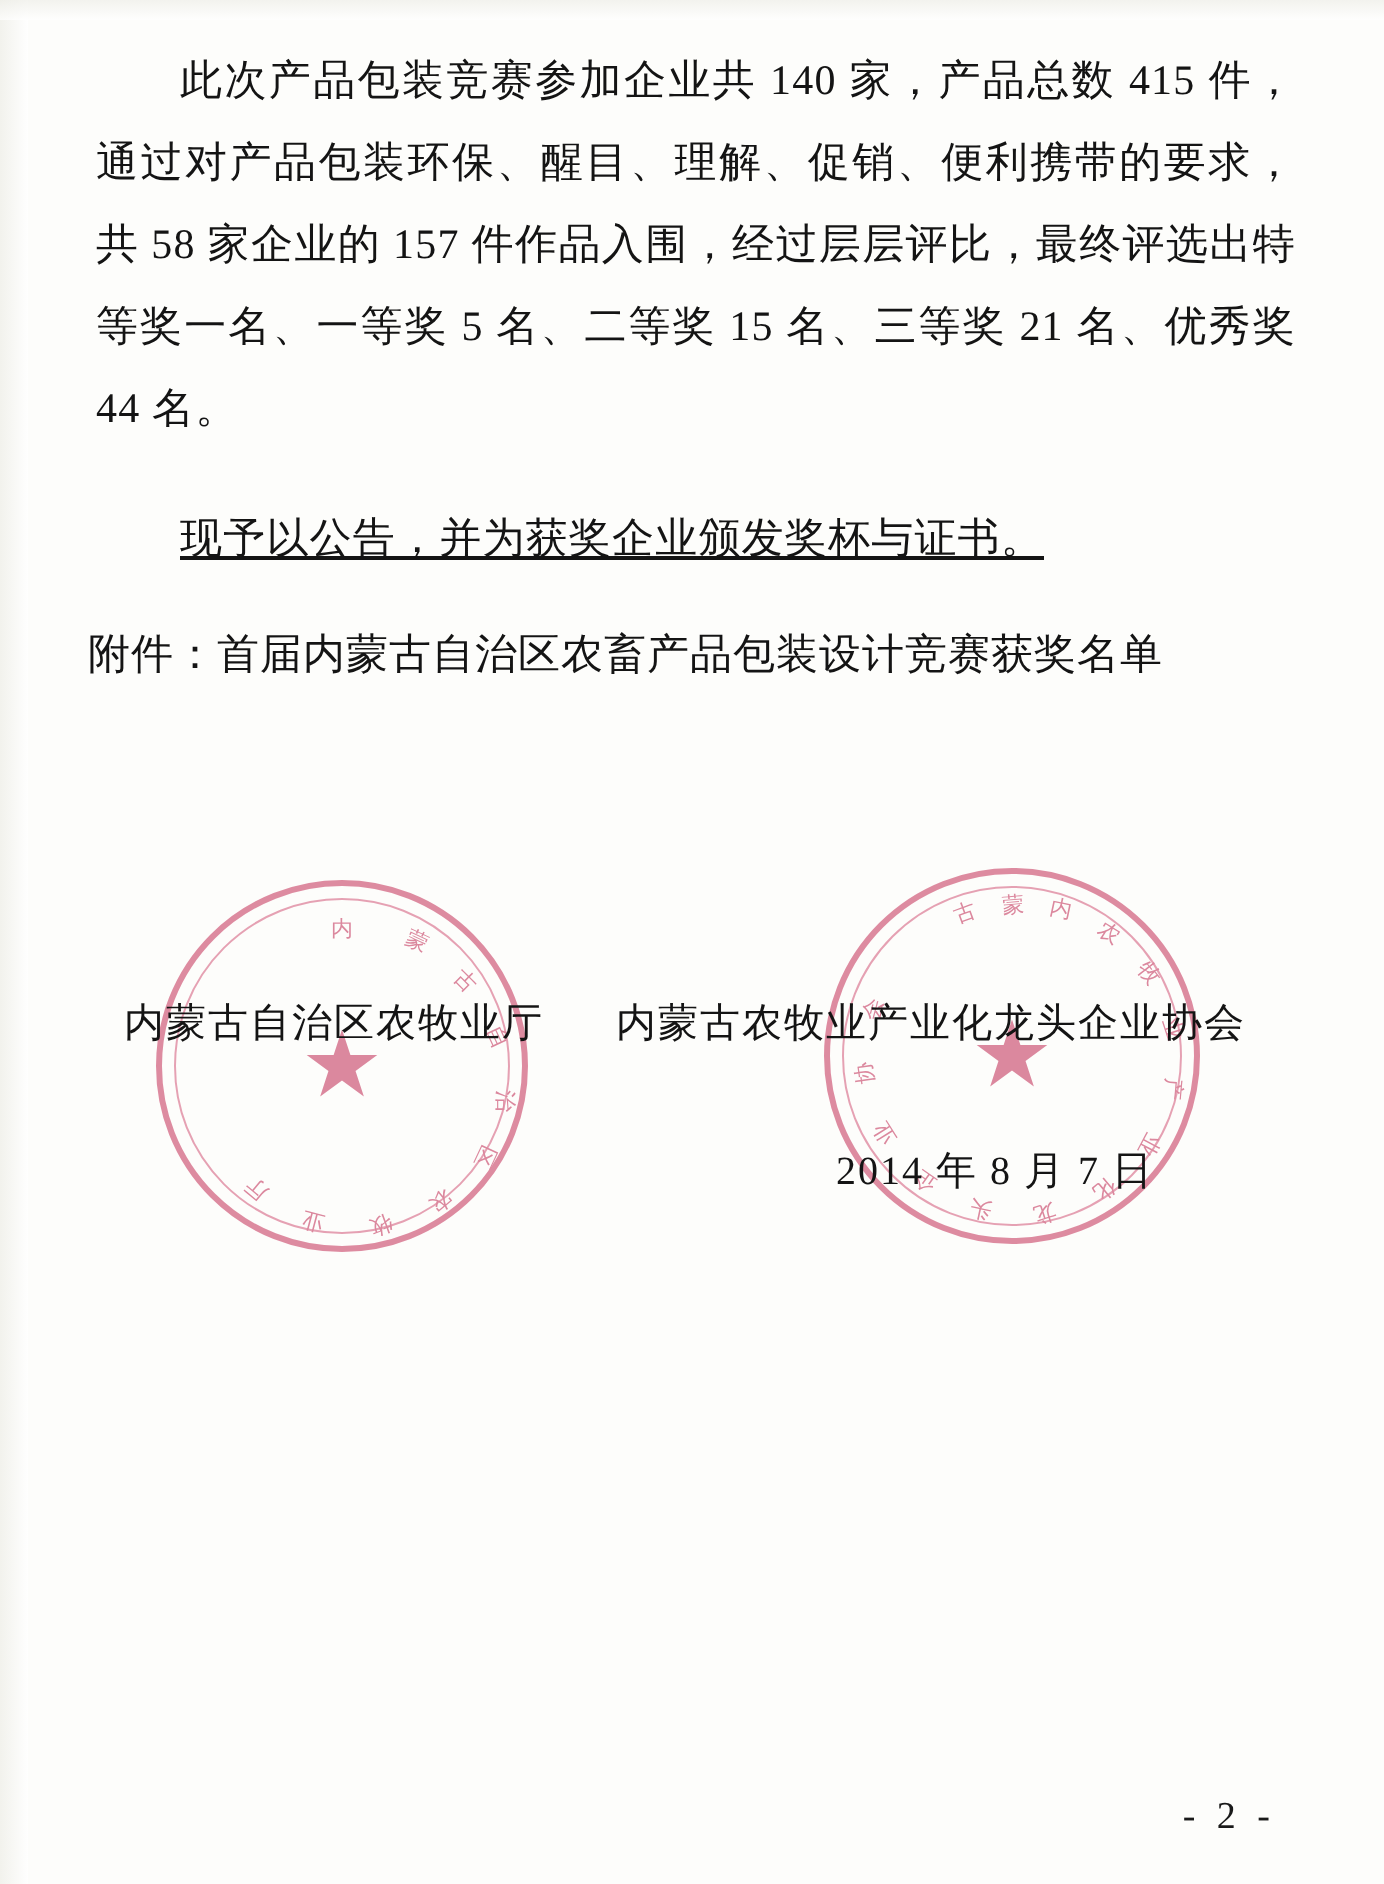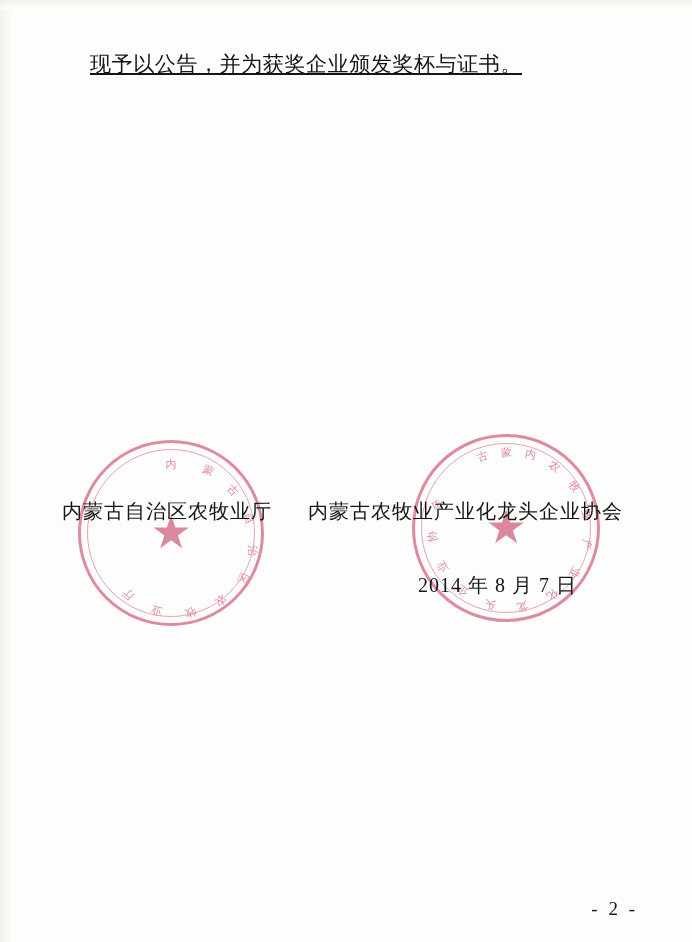--- a/index.html
+++ b/index.html
@@ -158,23 +158,25 @@
 </style>
 </head>
 <body>
 
 <div class="page">
 
   <div class="scan-edge-left"></div>
   <div class="scan-edge-top"></div>
 
   <div class="body-text">
+    <p class="para">此次产品包装竞赛参加企业共 140 家，产品总数 415 件，通过对产品包装环保、醒目、理解、促销、便利携带的要求，共 58 家企业的 157 件作品入围，经过层层评比，最终评选出特等奖一名、一等奖 5 名、二等奖 15 名、三等奖 21 名、优秀奖 44 名。</p>
     <p class="para second">现予以公告，并为获奖企业颁发奖杯与证书。</p>
   </div>
 
+  <div class="attachment">附件：首届内蒙古自治区农畜产品包装设计竞赛获奖名单</div>
 
   <div class="sign-block">
 
     <div class="seal" id="seal-left">
       <div class="seal-ring"></div>
       <div class="seal-text">
         <b style="left:90px;top:14px;transform:rotate(0deg) translateX(-50%);">内</b>
         <b style="left:122px;top:20px;transform:rotate(25deg);">蒙</b>
         <b style="left:146px;top:40px;transform:rotate(45deg);">古</b>
         <b style="left:162px;top:68px;transform:rotate(65deg);">自</b>

